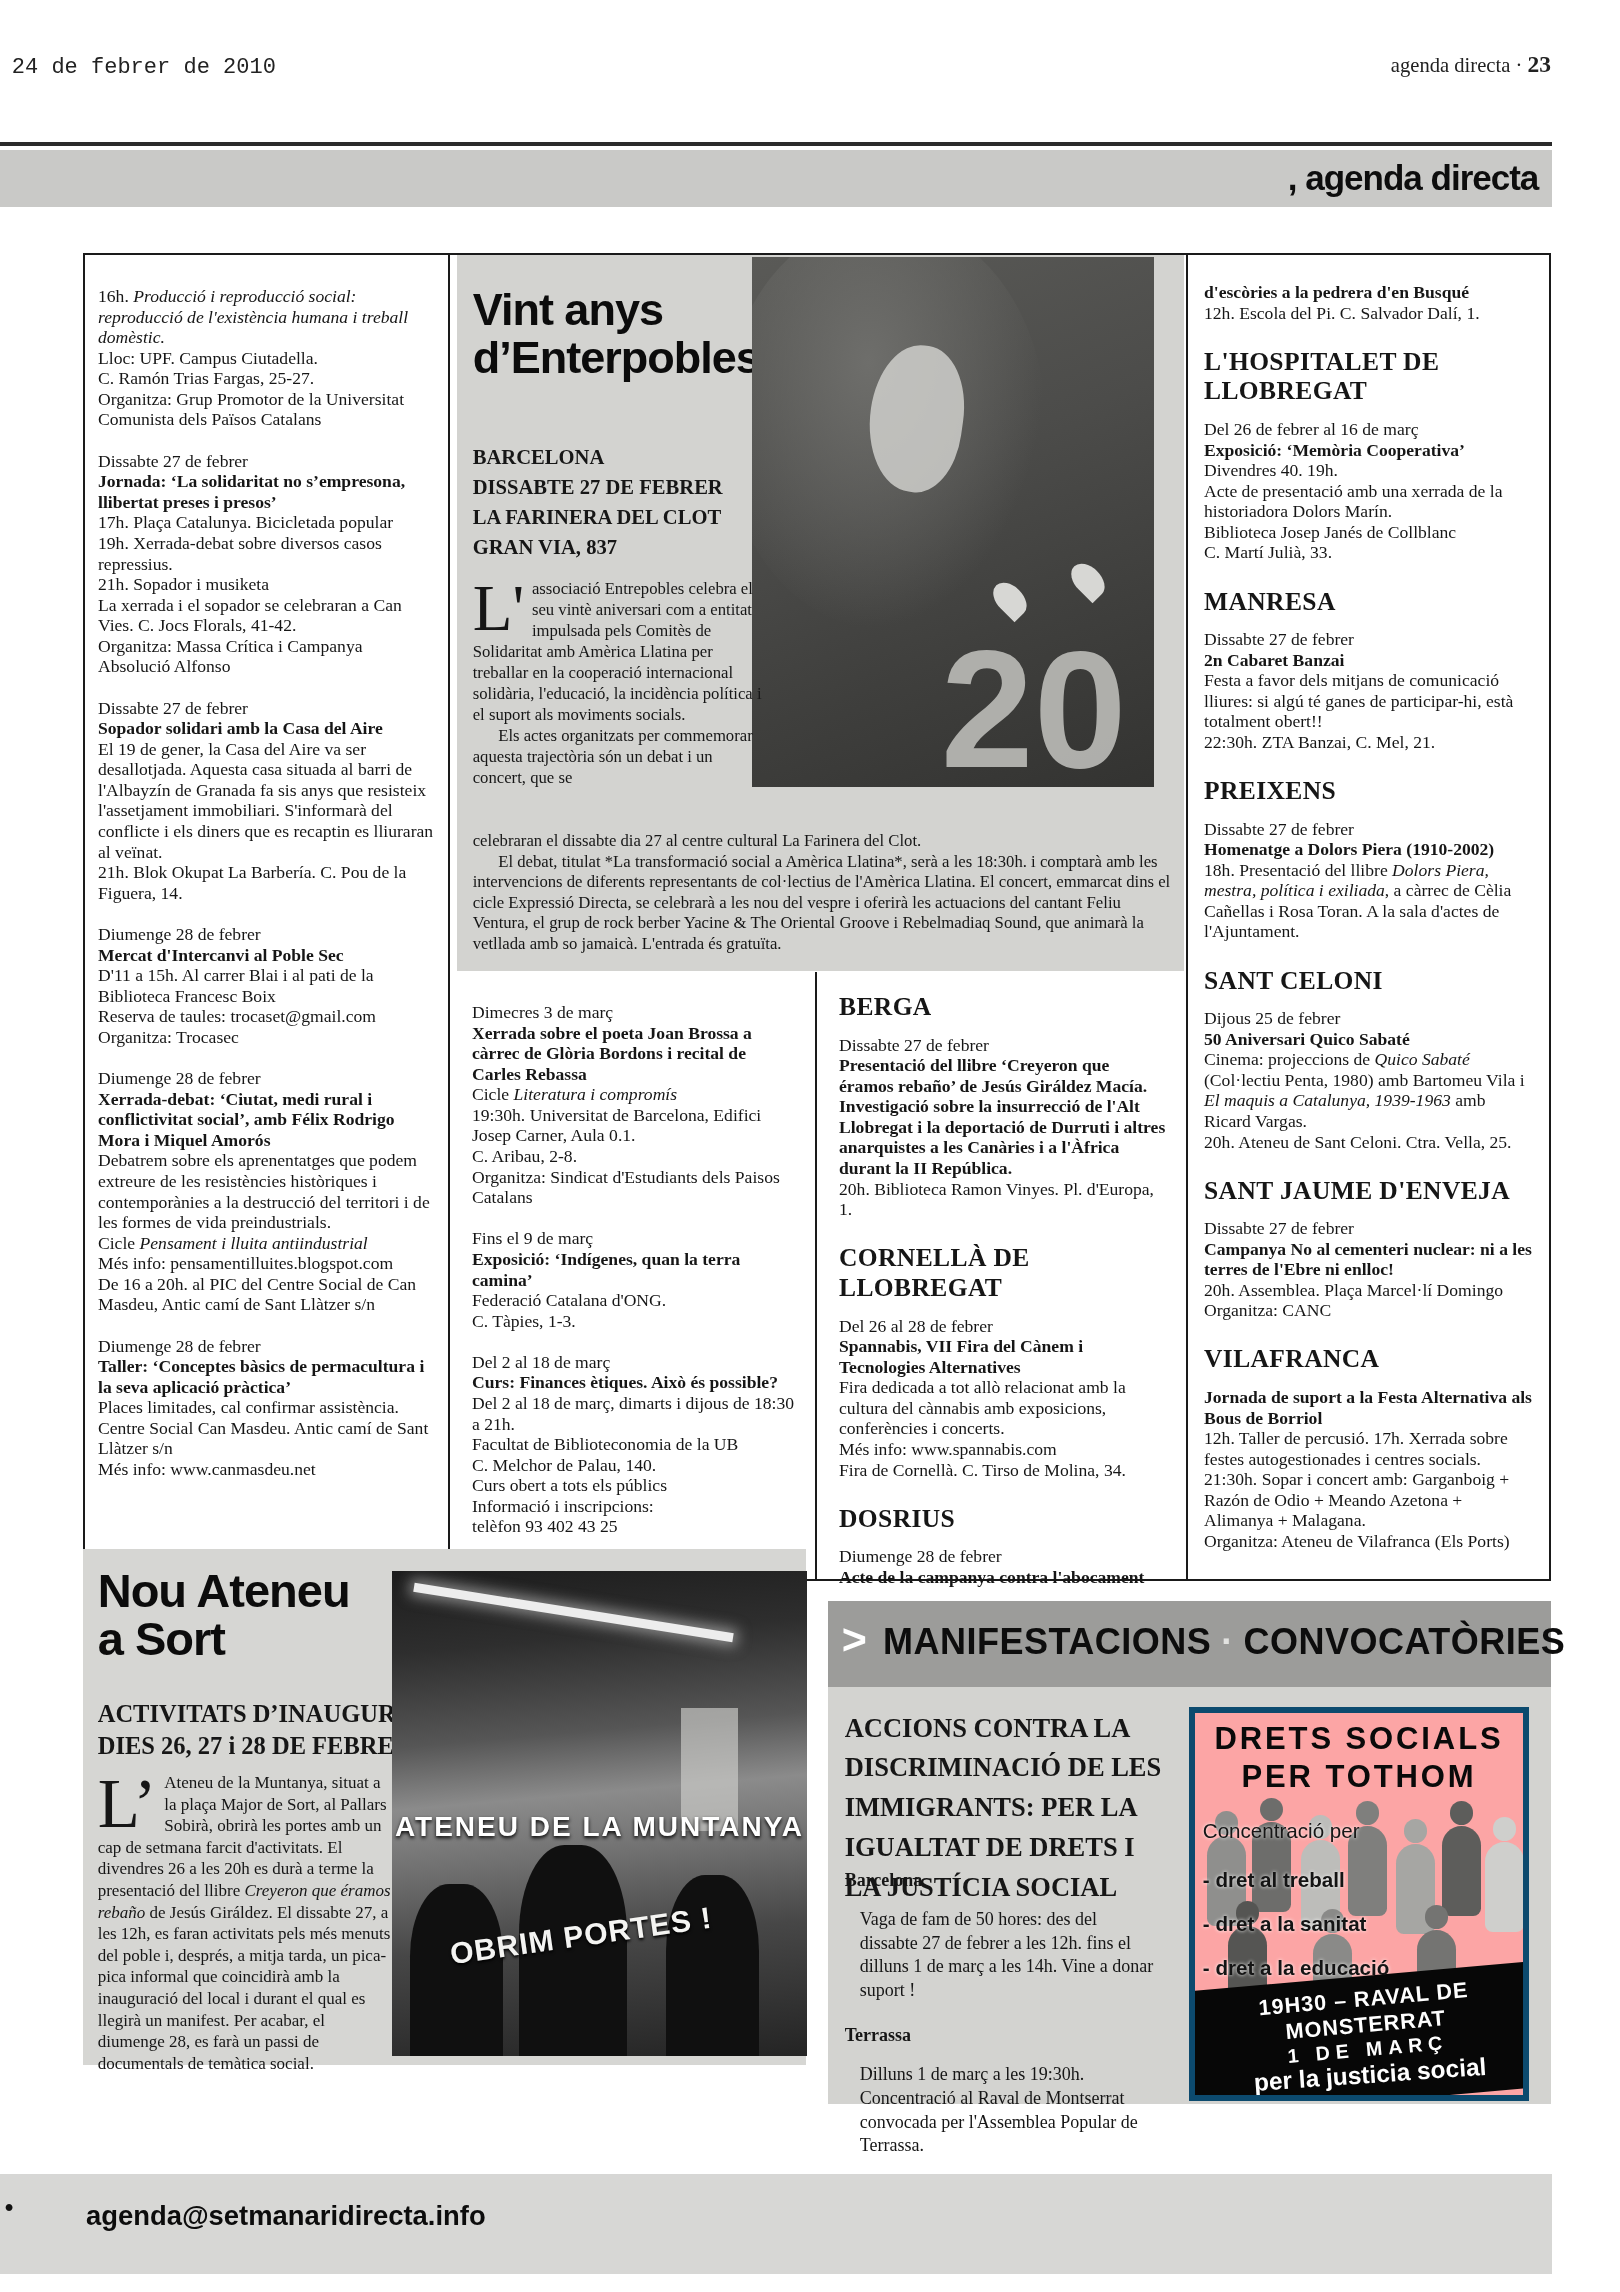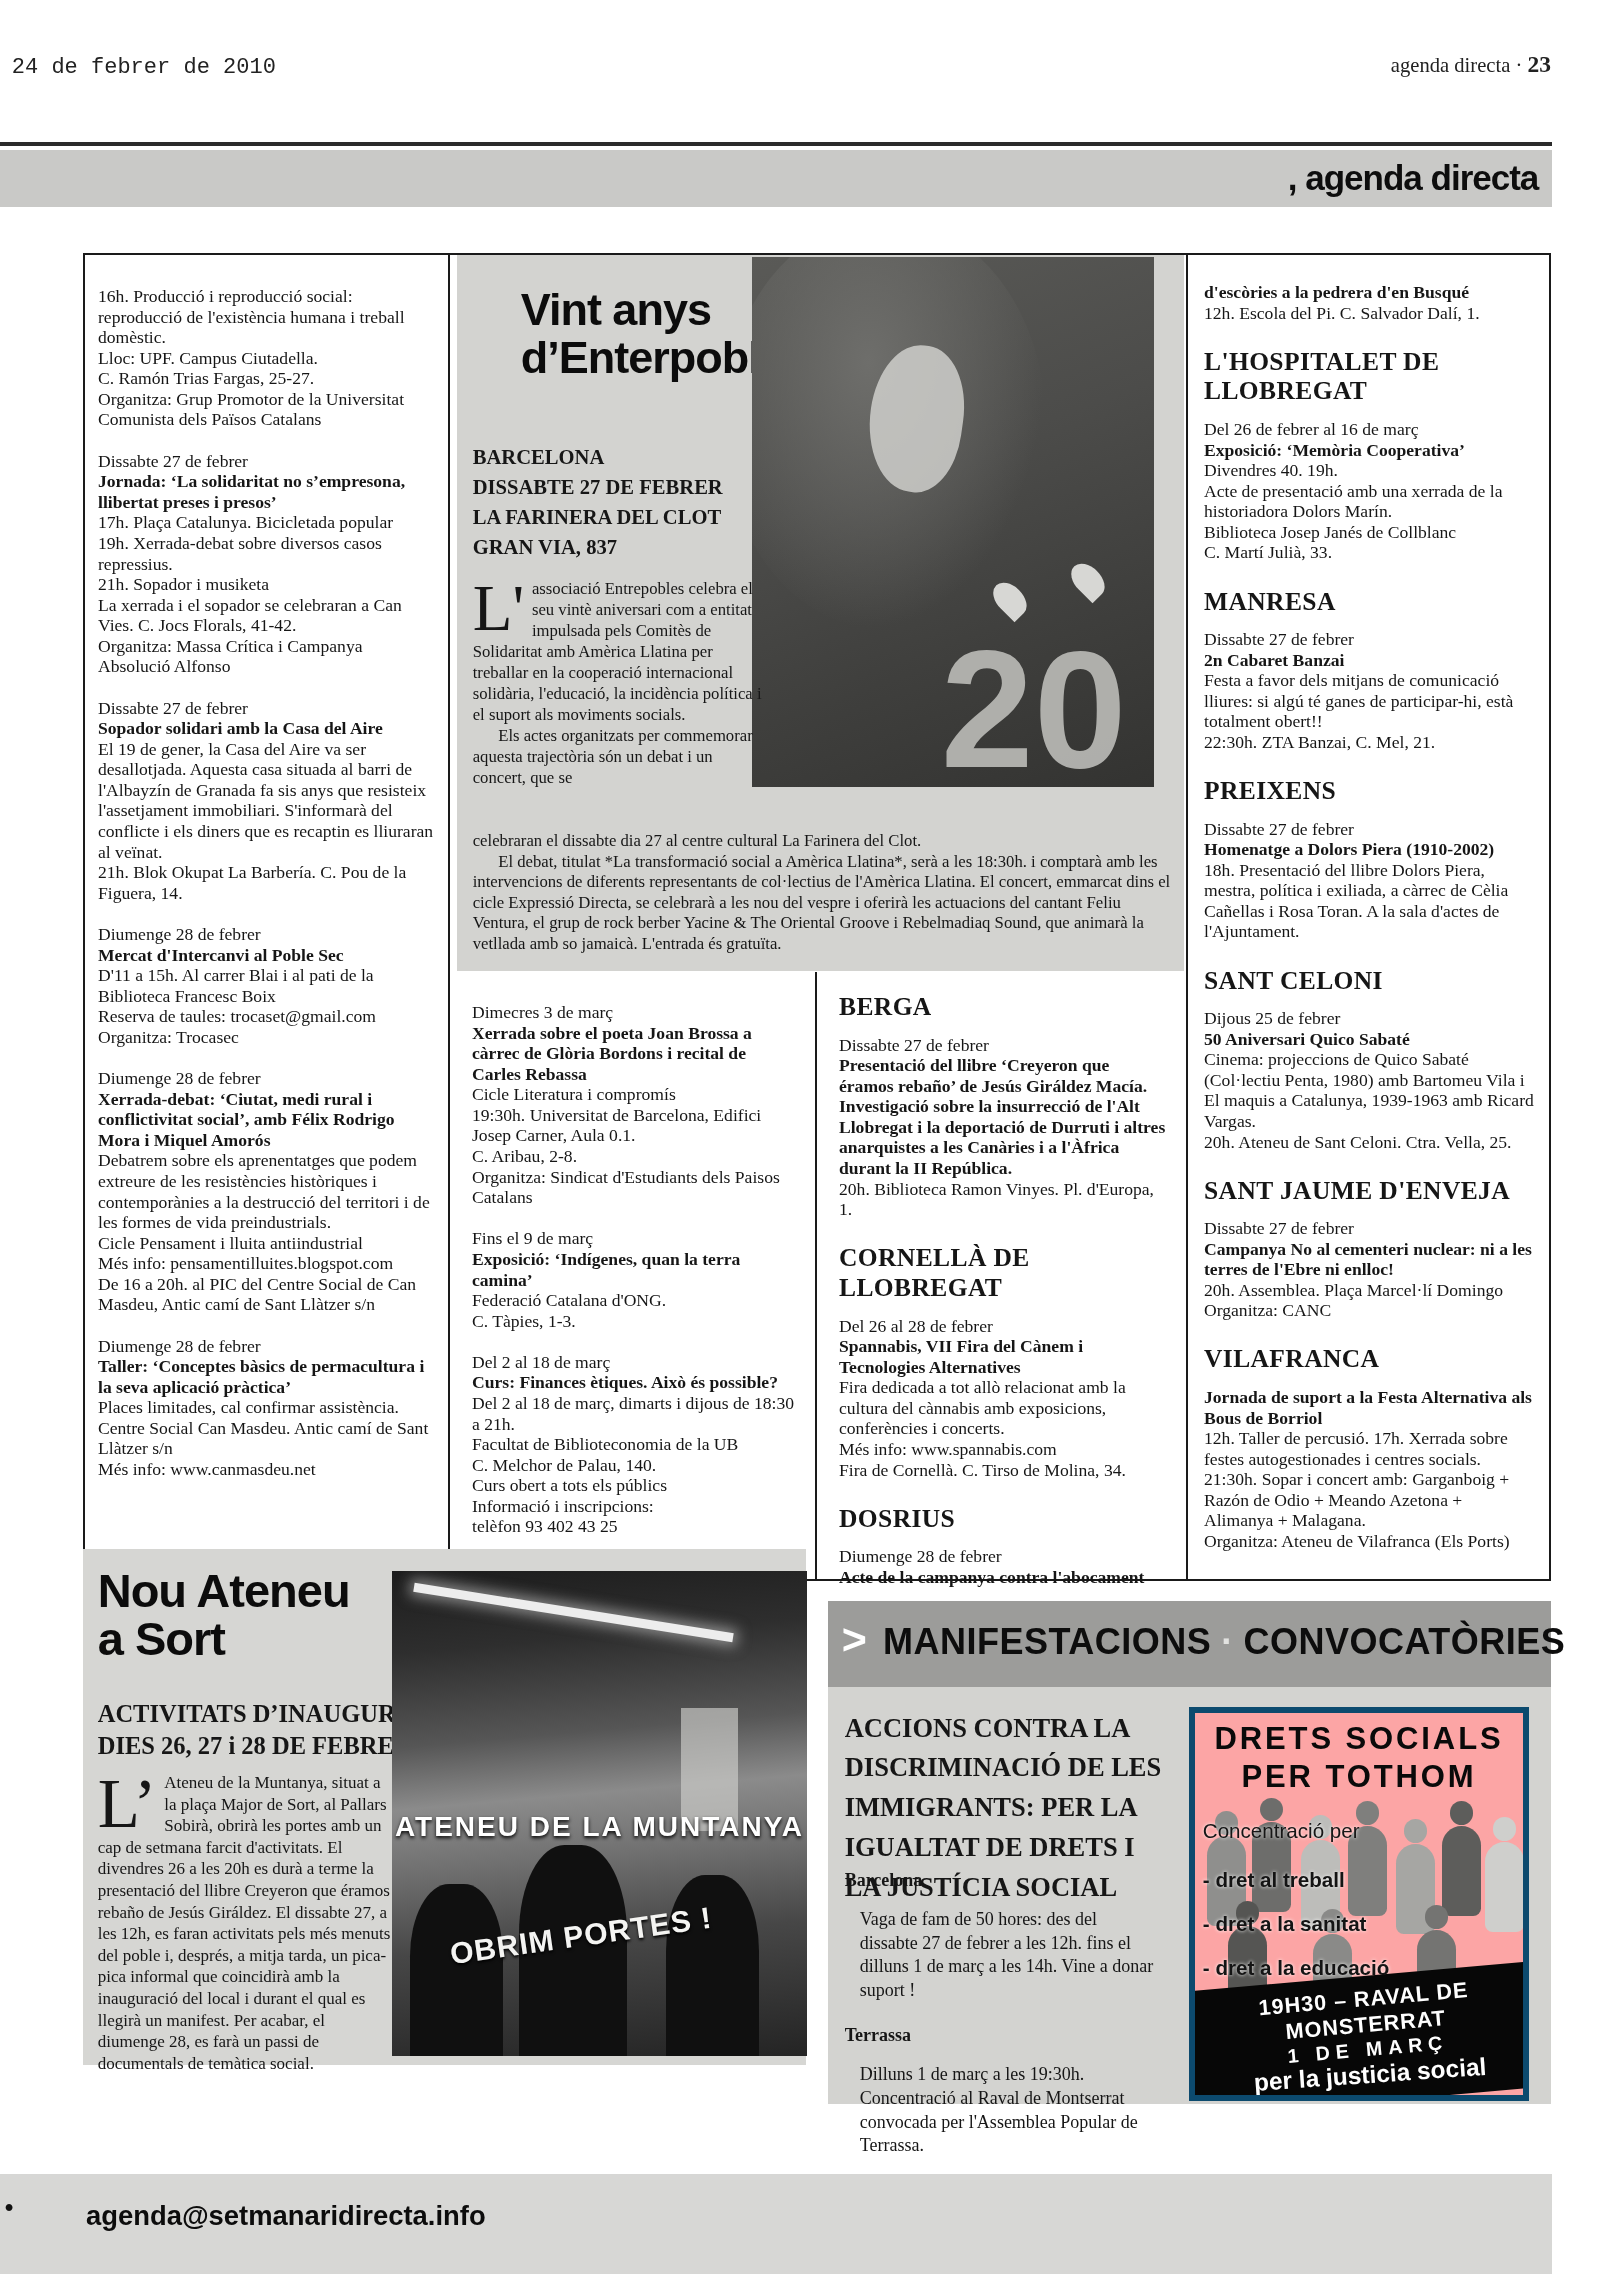--- a/index.html
+++ b/index.html
@@ -22,27 +22,27 @@
   .v3{left:1186px;top:253px;height:1328px;}
   
   .col{position:absolute;font-size:17.6px;line-height:1.17;}
   .col1{left:98px;top:286px;width:339px;}
   .col2{left:472px;top:1002px;width:323px;}
   .col3{left:839px;top:992px;width:327px;}
   .col4{left:1204px;top:282px;width:331px;}
   .blk{margin:0 0 20.6px 0;}
   .ln{margin:0;}
   .seg-b{font-weight:bold;}
-  .seg-i{}
+  .seg-i{font-style:italic;}
   .city{font-weight:bold;font-size:25.5px;letter-spacing:0.4px;margin:23.5px 0 12.7px 0;}
   .city:first-child{margin-top:0;}
   
   .feature-box{position:absolute;left:457px;top:255px;width:727px;height:716px;background:#d3d3d0;}
   .f-title{position:absolute;left:15.7px;top:31px;font-family:"Liberation Sans",sans-serif;
-        font-weight:bold;font-size:45px;line-height:1.06;letter-spacing:-1px;color:#0c0c0c;margin-left:48px;}
+        font-weight:bold;font-size:45px;line-height:1.06;letter-spacing:-1px;color:#0c0c0c;}
   .f-venue{position:absolute;left:15.7px;top:188px;font-weight:bold;font-size:20.6px;line-height:1.45;}
   .f-body-n{position:absolute;left:15.7px;top:323px;width:294px;font-size:16.7px;line-height:21px;}
   .f-body-w{position:absolute;left:15.7px;top:576px;width:700px;font-size:16.7px;line-height:20.6px;}
   .fb-par{margin:0;}
   .indent{text-indent:25.5px;}
   .dropcap{float:left;font-size:65px;line-height:49px;padding:5.9px 7.8px 0 0;}
   
   .f-poster{position:absolute;left:295px;top:2px;width:402px;height:530px;overflow:hidden;
         background:linear-gradient(160deg,#5a5a57 0%,#4c4c4a 40%,#3f3f3d 70%,#333331 100%);}
   .hood{position:absolute;left:-29px;top:-39px;width:323px;height:412px;border-radius:50%;

